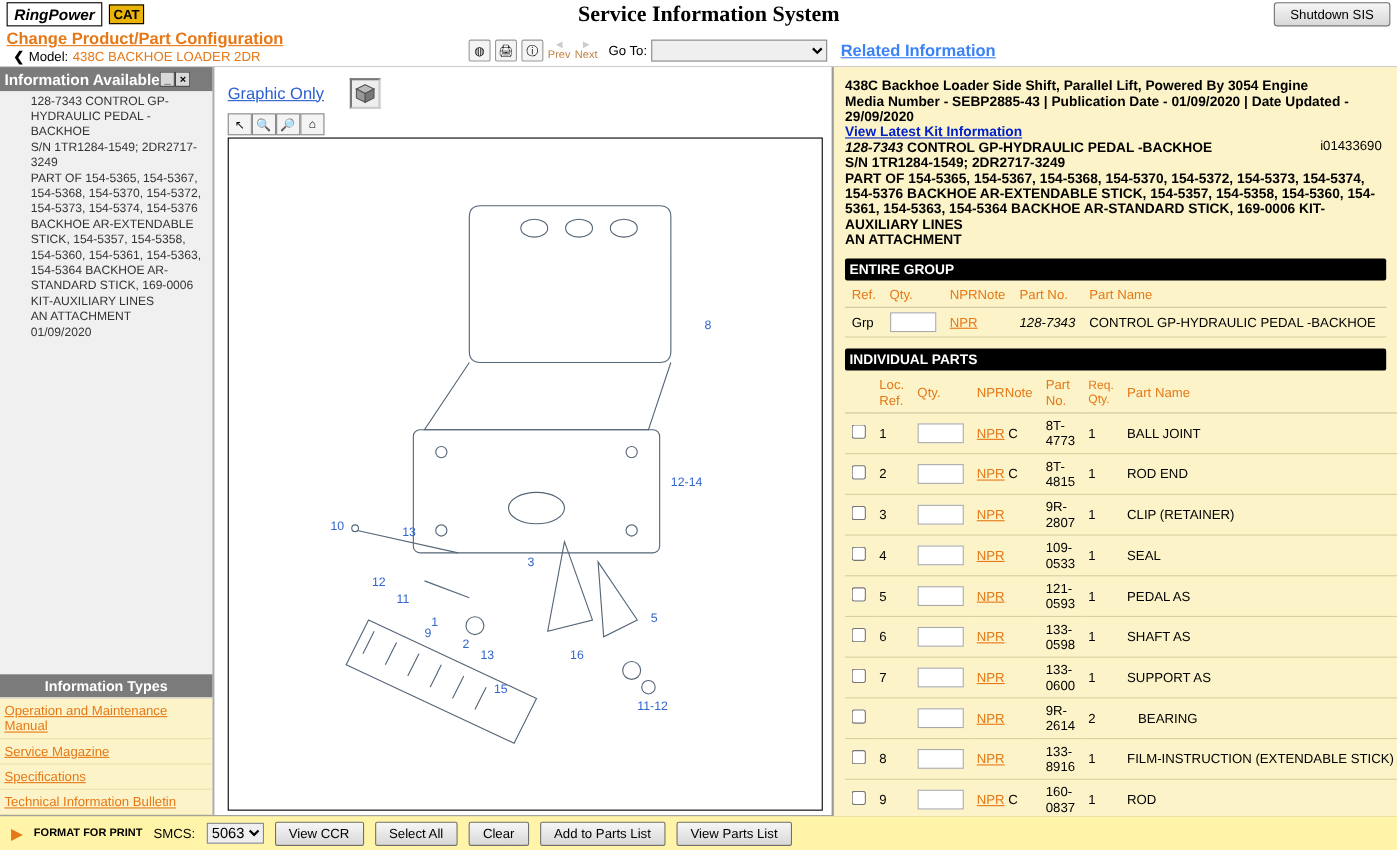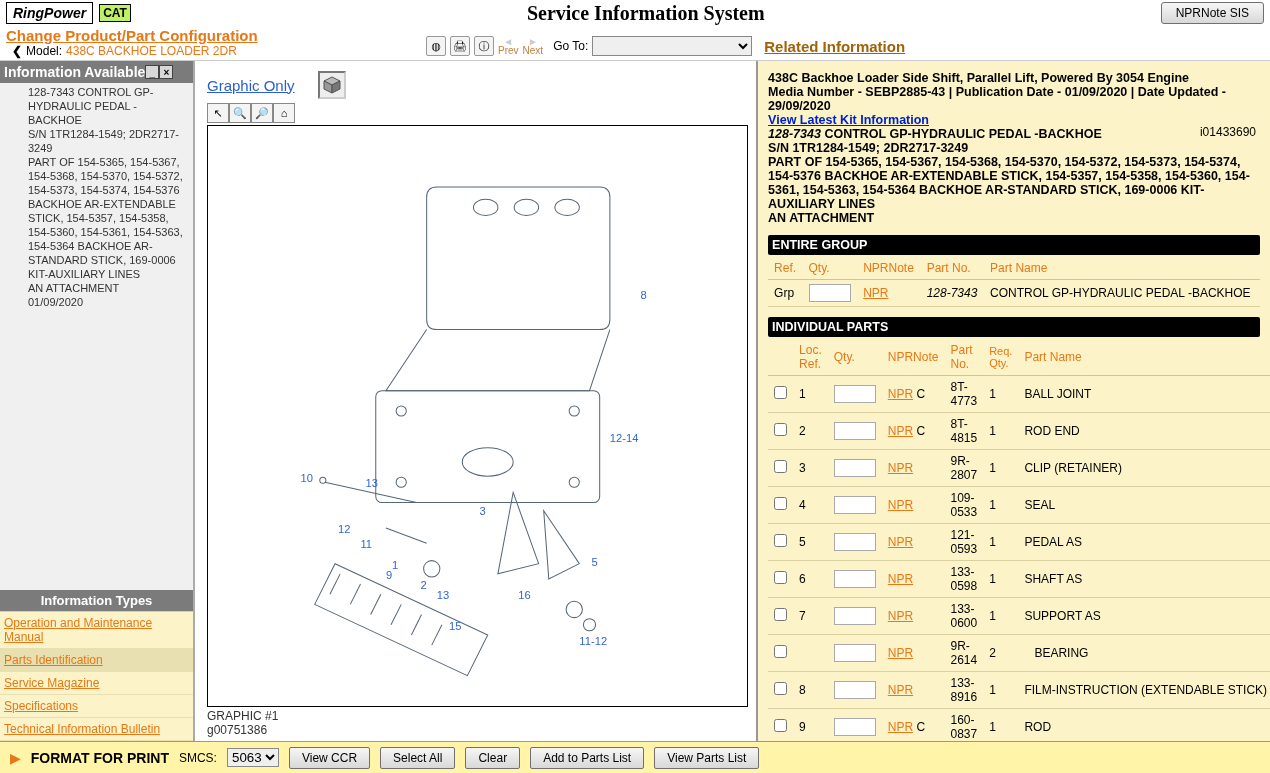--- a/index.html
+++ b/index.html
@@ -3,34 +3,34 @@
 <meta charset="utf-8">
 <style>
 * { box-sizing: border-box; margin: 0; padding: 0; }
 body { font-family: Arial, Helvetica, sans-serif; font-size: 12px; background: #fff; overflow: hidden; }
 .app { width: 1270px; height: 773px; display: flex; flex-direction: column; }
 
 
 .header { display: flex; align-items: flex-start; justify-content: space-between; padding: 2px 6px; }
 .logo-row { display:flex; align-items:center; gap:6px; }
 .logo { border:1px solid #000; padding:2px 6px; font-weight:bold; font-style:italic; font-size:14px; }
-.cat-logo { background:#bef264; border:1px solid #000; padding:1px 3px; font-weight:bold; color:#000; font-size:12px;}
+.cat-logo { background:#eab308; border:1px solid #000; padding:1px 3px; font-weight:bold; color:#000; font-size:12px;}
 .header-title { font-family: Georgia, serif; font-weight:bold; font-size:20px; text-align:center; flex:1; }
 .shutdown { background:linear-gradient(#f6f6f6,#d8d8d8); border:1px solid #707070; padding:3px 14px; border-radius:3px; font-size:12px;}
 
 
 .toolbar-row { display:flex; align-items:center; padding:0 6px 4px 6px; gap:4px;}
 .change-product { color:#e67817; font-weight:bold; font-size:15px;}
 .model-row { display:flex; align-items:center; gap:4px; font-size:12px; padding-left:6px;}
 .model-row .lt { font-weight:bold;}
 .model-name { color:#e67817; }
 .ic { width:20px; height:20px; border:1px solid #999; display:inline-flex; align-items:center; justify-content:center; font-size:11px; background:#f4f4f4; border-radius:2px;}
 .prev-next { font-size:10px; color:#c08040; display:flex; flex-direction:column; align-items:center; line-height:9px;}
 .goto-select { border:1px solid #888; min-width:160px; height:20px; font-size:12px;}
-.related { color:#a16207; text-decoration:underline; font-weight:bold; font-size:15px; margin-left:8px;}
+.related { color:#3b82f6; text-decoration:underline; font-weight:bold; font-size:15px; margin-left:8px;}
 
 
 .body-row { display:flex; flex:1; border-top:1px solid #ccc; overflow:hidden;}
 .sidebar { width:195px; background:#f0f0f0; display:flex; flex-direction:column; border-right:2px solid #aaa;}
 .side-hdr { background:#7b7b7b; color:#fff; font-weight:bold; font-size:14px; padding:3px 4px; display:flex; justify-content:flex-start; align-items:center;}
 .side-hdr .winctrl { display:flex; gap:0;}
 .side-hdr .winctrl span { width:14px; height:14px; border:1px solid #444; background:#d8d8d8; font-size:10px; display:inline-flex; align-items:center; justify-content:center; color:#000;}
 .side-scroll { flex:1; overflow-y:auto; overflow-x:hidden; background:#f0f0f0; padding:2px 0;}
 .part-link { color:#e67817; text-decoration:underline; font-size:12px; padding:0 4px; display:block; line-height:15px;}
 .part-desc { font-size:11px; line-height:14px; padding:0 4px 0 28px; color:#333;}
@@ -63,36 +63,36 @@
 table.parts th { color:#e67817; text-align:left; padding:4px 6px; font-weight:normal; font-size:12px; border-bottom:1px solid #ccc69a;}
 table.parts td { padding:4px 6px; border-bottom:1px solid #d8d0a0; vertical-align:middle;}
 .qty-input { width:42px; height:18px; border:1px solid #aaa;}
 .npr { color:#e67817; text-decoration:underline;}
 .part-no { font-style:italic;}
 .chk { width:13px; height:13px;}
 
 
 .footer { height:32px; background:#fff4a8; border-top:1px solid #999; display:flex; align-items:center; padding:0 10px; gap:10px;}
 .footer .arrow { color:#e67817; font-size:14px;}
-.footer-label { font-weight:bold; font-size:14px;}
+.footer-label { font-weight:bold; font-size:10px;}
 .footer select { border:1px solid #888;}
 .footer button { background:linear-gradient(#f6f6f6,#d8d8d8); border:1px solid #707070; padding:3px 12px; border-radius:2px; font-size:12px;}
 </style>
 </head>
 <body>
 
 <div class="app">
 
   <div class="header">
     <div class="logo-row">
       <span class="logo">RingPower</span>
       <span class="cat-logo">CAT</span>
     </div>
     <div class="header-title">Service Information System</div>
-    <button class="shutdown">NPRNote SIS</button>
+    <button class="shutdown">Shutdown SIS</button>
   </div>
 
   <div style="padding:0 6px 2px 6px;">
     <a href="#" class="change-product">Change Product/Part Configuration</a>
     <div class="model-row">
       <span class="lt">❮</span>
       <span>Model:</span>
       <span class="model-name">438C BACKHOE LOADER 2DR</span>
     </div>
   </div>
@@ -127,21 +127,20 @@
       <div class="side-scroll">
         <div class="part-desc" style="white-space:pre-line;">128-7343 CONTROL GP-HYDRAULIC PEDAL -BACKHOE
 S/N 1TR1284-1549; 2DR2717-3249
 PART OF 154-5365, 154-5367, 154-5368, 154-5370, 154-5372, 154-5373, 154-5374, 154-5376 BACKHOE AR-EXTENDABLE STICK, 154-5357, 154-5358, 154-5360, 154-5361, 154-5363, 154-5364 BACKHOE AR-STANDARD STICK, 169-0006 KIT-AUXILIARY LINES
 AN ATTACHMENT
 01/09/2020</div>
       </div>
       <div class="info-types-hdr">Information Types</div>
       <div class="info-types-list" id="info-types-list">
           <a href="#" class="it-item">Operation and Maintenance Manual</a>
-          <a href="#" class="it-item active">Parts Identification</a>
           <a href="#" class="it-item">Service Magazine</a>
           <a href="#" class="it-item">Specifications</a>
           <a href="#" class="it-item">Technical Information Bulletin</a>
         </div>
     </div>
 
     <div class="main">
 
       <div class="graphic-pane">
         <div class="graphic-top">
@@ -202,24 +201,20 @@
               <text x="184" y="455">2</text>
               <text x="200" y="465">13</text>
               <text x="280" y="465">16</text>
               <text x="352" y="432">5</text>
               <text x="212" y="495">15</text>
               <text x="340" y="510">11-12</text>
               <text x="242" y="382">3</text>
             </g>
           </svg>
         </div>
-        <div class="graphic-label">
-          <div>GRAPHIC #1</div>
-          <div>g00751386</div>
-        </div>
       </div>
 
       <div class="detail-pane">
         <div class="bold">438C Backhoe Loader Side Shift, Parallel Lift, Powered By 3054 Engine</div>
         <div class="bold">Media Number - SEBP2885-43     |     Publication Date - 01/09/2020     |     Date Updated - 29/09/2020</div>
         <a href="#" class="kit-link">View Latest Kit Information</a>
         <span class="id-right">i01433690</span>
         <div><span class="ital">128-7343</span><span class="bold"> CONTROL GP-HYDRAULIC PEDAL -BACKHOE</span></div>
         <div class="bold">S/N 1TR1284-1549; 2DR2717-3249</div>
         <div class="bold">PART OF 154-5365, 154-5367, 154-5368, 154-5370, 154-5372, 154-5373, 154-5374, 154-5376 BACKHOE AR-EXTENDABLE STICK, 154-5357, 154-5358, 154-5360, 154-5361, 154-5363, 154-5364 BACKHOE AR-STANDARD STICK, 169-0006 KIT-AUXILIARY LINES</div>

